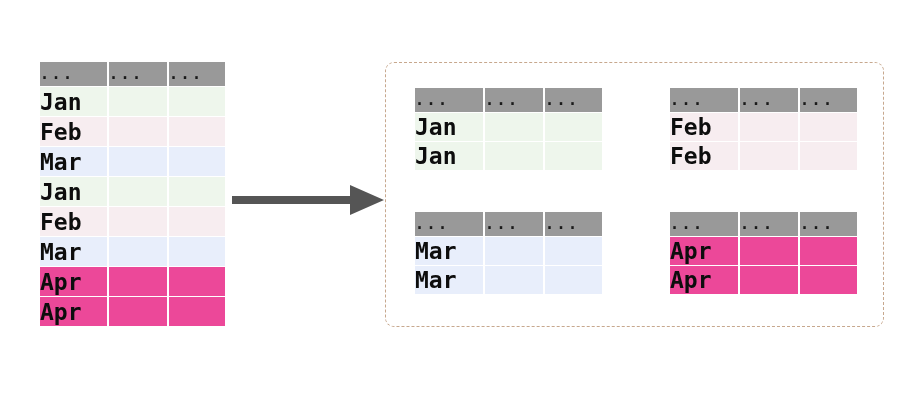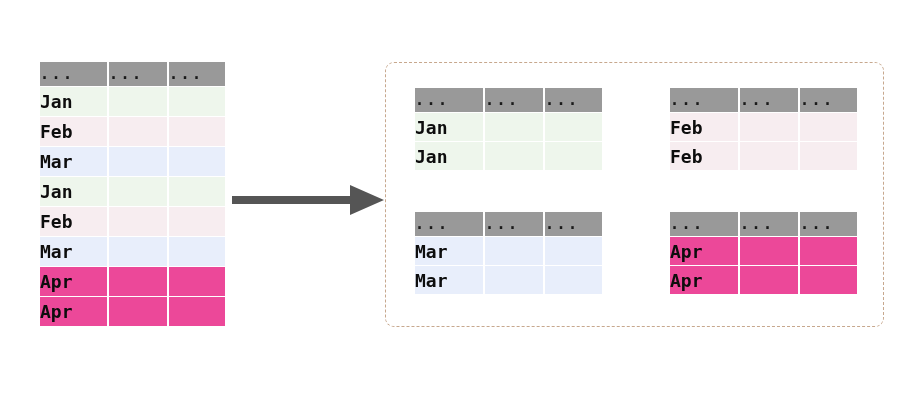--- a/index.html
+++ b/index.html
@@ -36,21 +36,21 @@
   .hdr-cell {
     background: #999999;
     color: #1a1a1a;
     height: 24px;
     font-size: 15px;
     letter-spacing: 2.5px;
     text-align: center;
     padding-bottom: 2px;
   }
   .lbl-cell {
-    font-size: 18px;
+    font-size: 23px;
     color: #0d0d0d;
     padding-left: 14px;
   }
   .blank-cell { }
 
   
   .r-green  { background: #eef6ec; }
   .r-pink   { background: #f7edf0; }
   .r-blue   { background: #e8eefb; }
   .r-cream  { background: #ec4899; }

